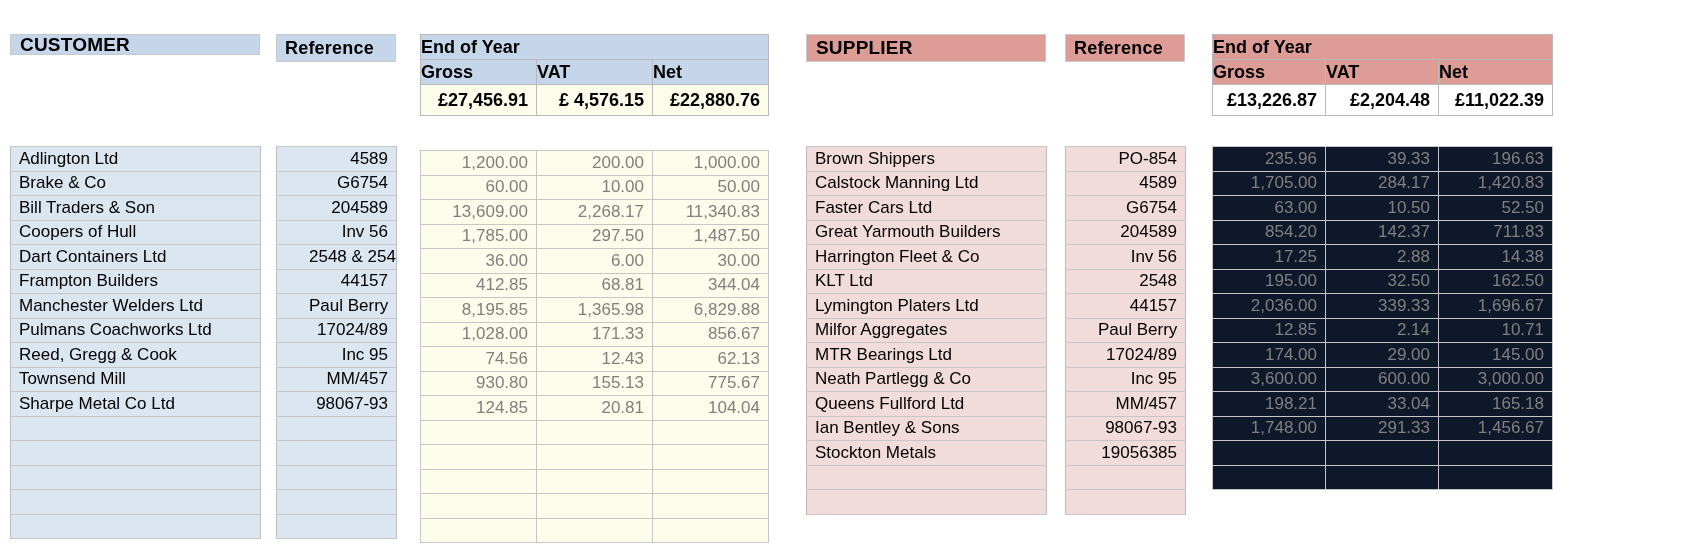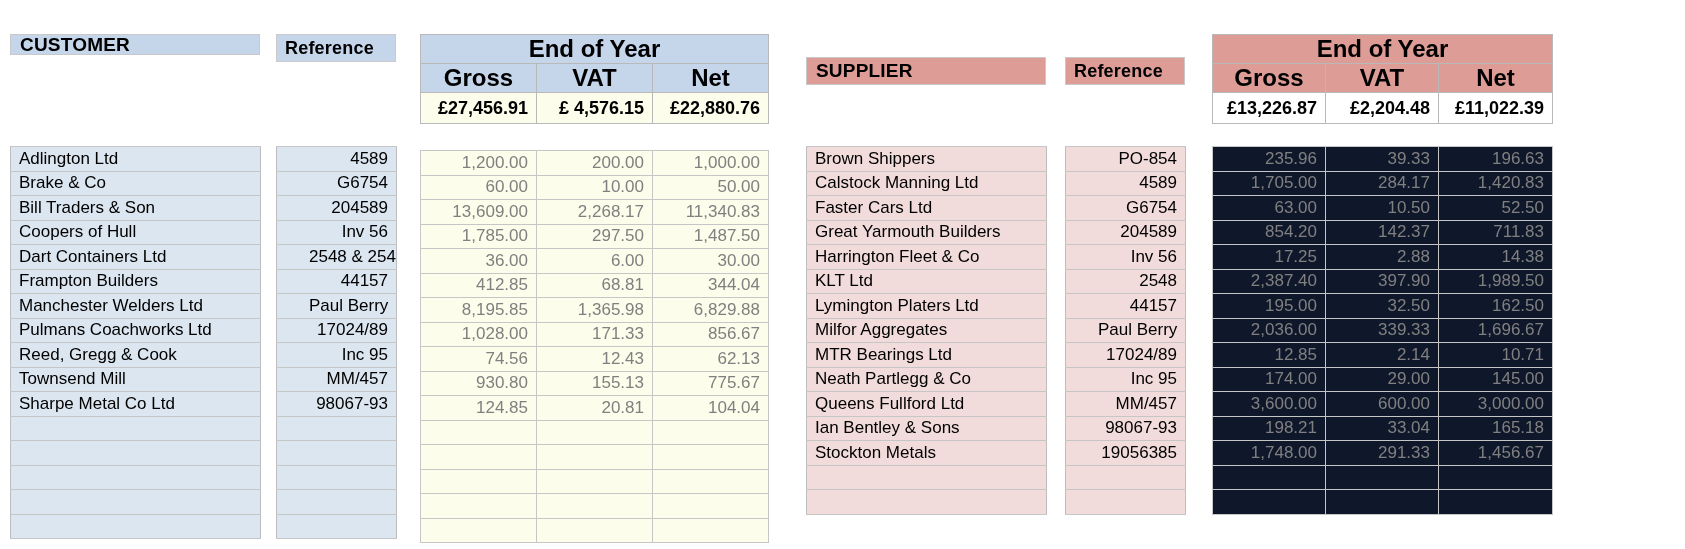--- a/index.html
+++ b/index.html
@@ -29,39 +29,39 @@
     font-size: 19px;
     font-weight: bold;
     color: #000000;
     letter-spacing: 0.2px;
     display: flex;
     align-items: center;
     padding-left: 9px;
     border: 1px solid #c9c9c9;
   }
   .title-bar.cust { background: #c5d6ea; }
-  .title-bar.supp { background: #dd9c96; margin-top: 23px; }
+  .title-bar.supp { background: #dd9c96; }
 
   .title-bar.ref {
     padding-left: 8px;
     font-weight: bold;
     font-size: 18px;
   }
 
   
   .eoy {
     border-collapse: collapse;
     table-layout: fixed;
     border: 1px solid #b9b9b9;
   }
   .eoy td {
     border: 1px solid #b9b9b9;
-    text-align: center;
+    text-align: left;
     font-weight: bold;
-    font-size: 24px;
+    font-size: 18px;
     color: #000;
     height: 24px;
     padding: 0;
   }
   .eoy .eoy-title { background: #c5d6ea; }
   .eoy .eoy-sub   { background: #c5d6ea; }
   .eoy.supp .eoy-title,
   .eoy.supp .eoy-sub { background: #dd9c96; }
   .eoy .eoy-total {
     background: #fdfdeb;
@@ -496,25 +496,20 @@
           <td>854.20</td>
           <td>142.37</td>
           <td>711.83</td>
         </tr>
         <tr>
           <td>17.25</td>
           <td>2.88</td>
           <td>14.38</td>
         </tr>
         <tr>
-          <td>2,387.40</td>
-          <td>397.90</td>
-          <td>1,989.50</td>
-        </tr>
-        <tr>
           <td>195.00</td>
           <td>32.50</td>
           <td>162.50</td>
         </tr>
         <tr>
           <td>2,036.00</td>
           <td>339.33</td>
           <td>1,696.67</td>
         </tr>
         <tr>

